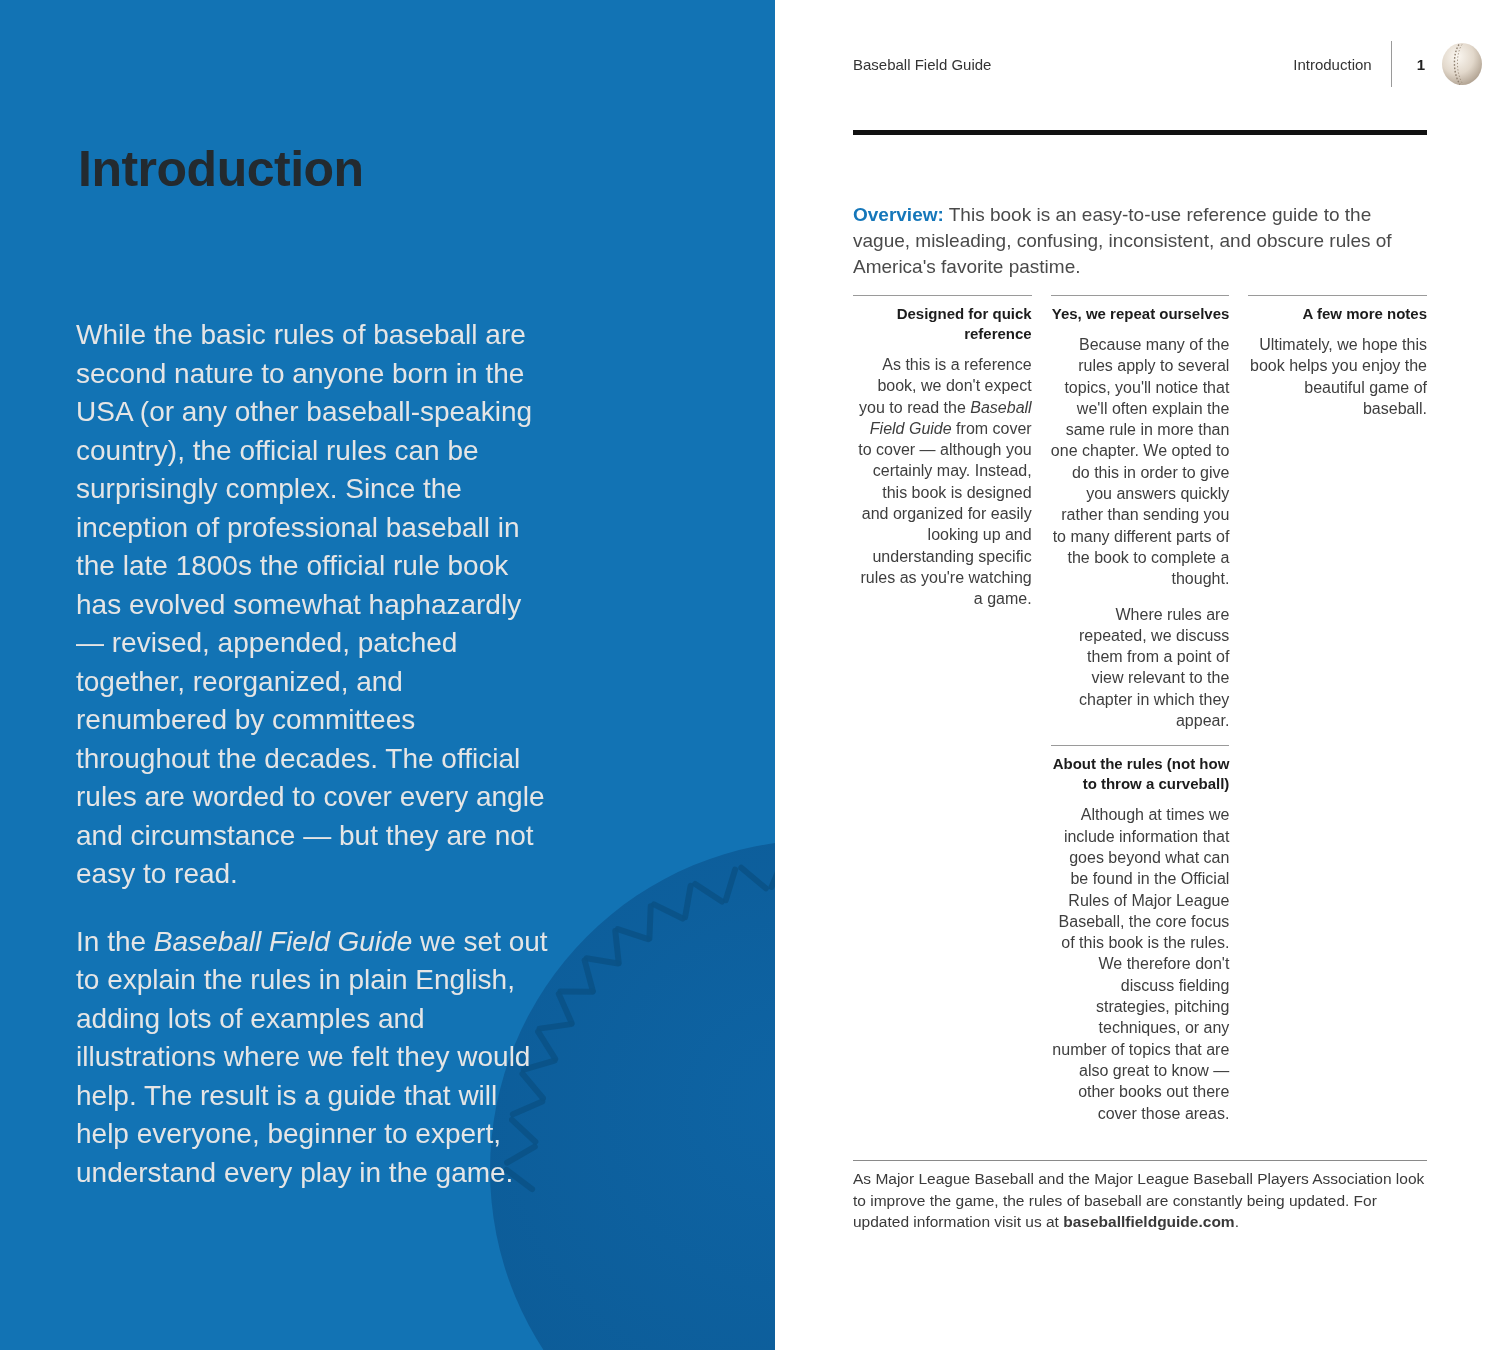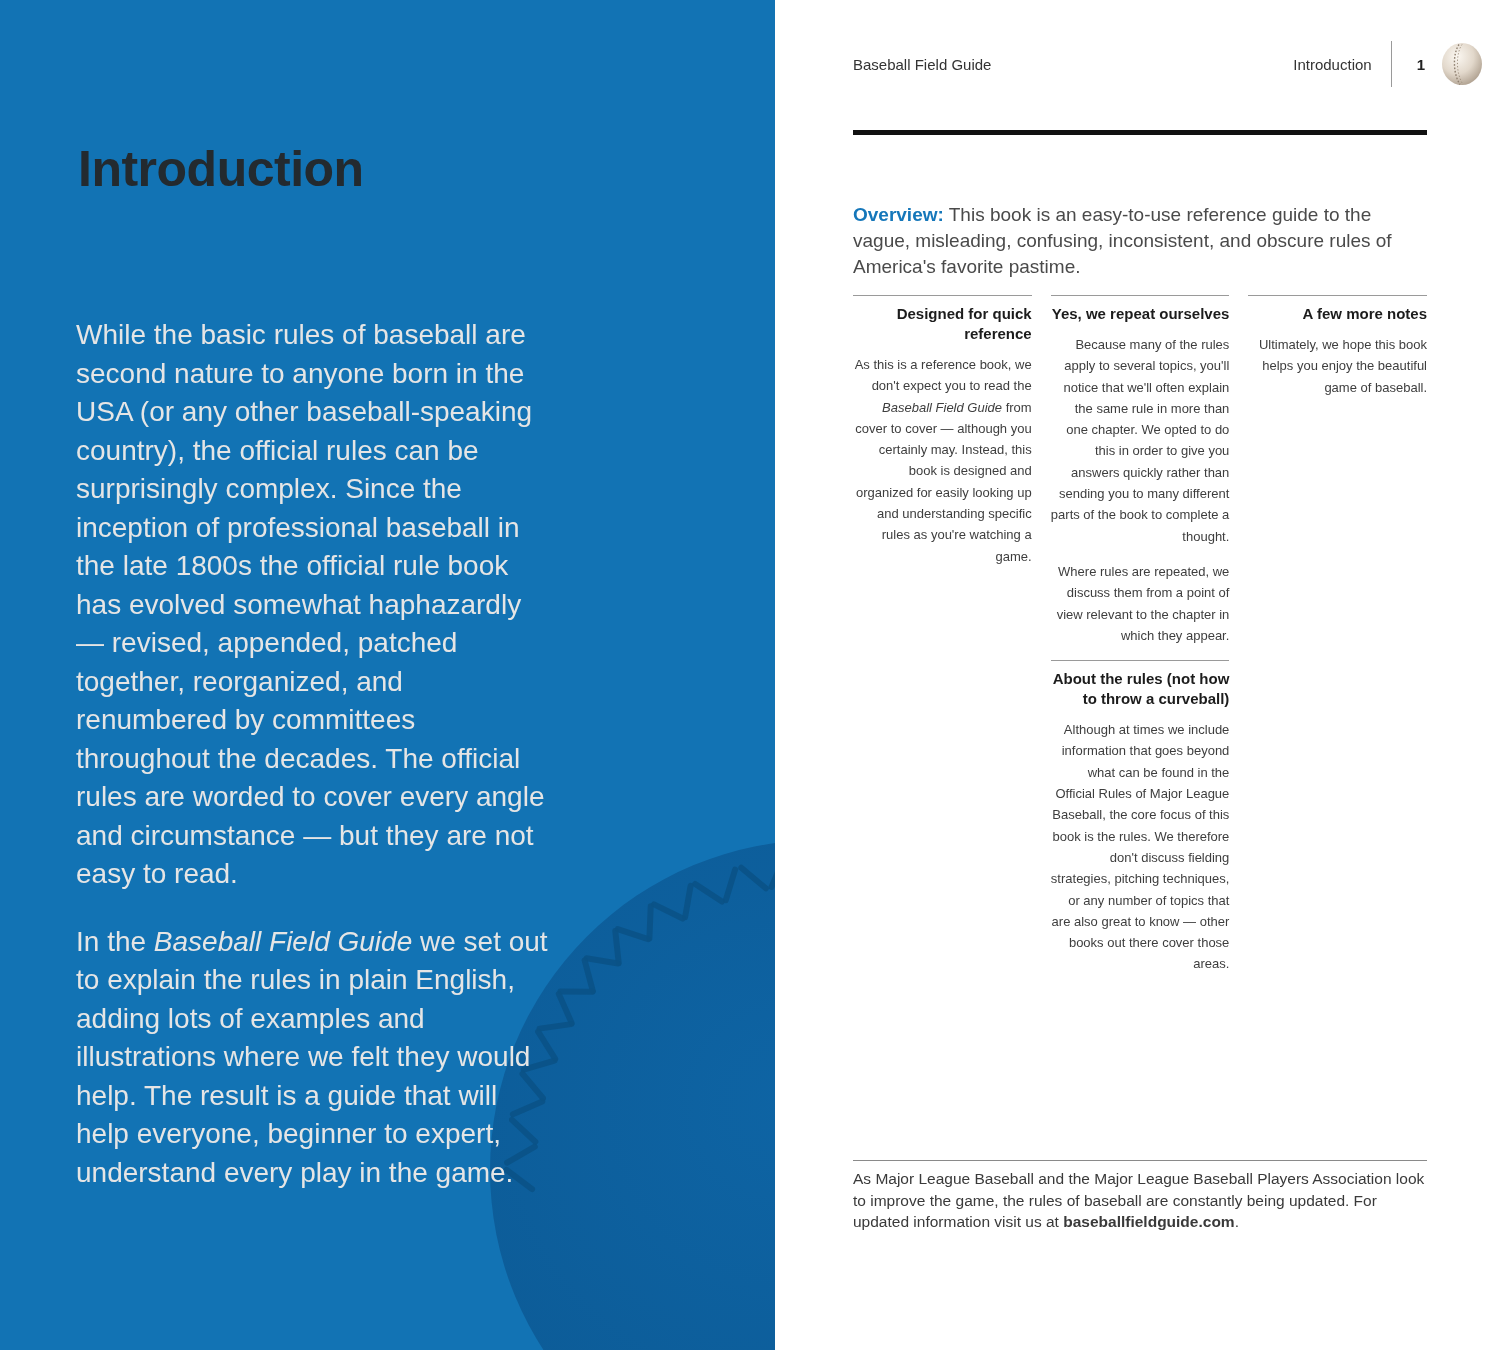--- a/index.html
+++ b/index.html
@@ -33,21 +33,21 @@
   .title-bar{position:absolute;left:78px;top:130px;width:574px;height:5px;background:var(--bar-black);}
   .page-title{position:absolute;left:78px;top:148px;width:574px;font-size:25px;color:#4f4f4f;}
   .page-title .lead{font-weight:bold;color:#191919;}
 
   .overview{position:absolute;left:78px;top:202px;width:566px;font-size:19px;line-height:26px;color:#4a4a4a;}
 
   .cols{position:absolute;left:78px;top:295px;width:574px;display:flex;gap:19px;}
   .col{flex:1;min-width:0;text-align:right;}
   .sec-rule{border-top:1px solid #9a9a9a;}
   .col h4{font-size:15px;line-height:20px;font-weight:bold;color:#1c1c1c;margin:8px 0 10px 0;}
-  .col p{font-size:13px;line-height:21.3px;color:#3e3e3e;margin:0 0 14px 0;}
+  .col p{font-size:16px;line-height:21.3px;color:#3e3e3e;margin:0 0 14px 0;}
   .col .sec + .sec .sec-rule{margin-top:6px;}
 
   .footer-rule{position:absolute;left:78px;top:1160px;width:574px;border-top:1px solid #8a8a8a;}
   .footer-text{position:absolute;left:78px;top:1168px;width:574px;font-size:15.5px;line-height:21.5px;color:#3a3a3a;}
 
   i.run-i{font-style:italic;}
   .run-b{font-weight:bold;}
   .run-accent{color:var(--accent-blue);}
 </style>
 </head>

